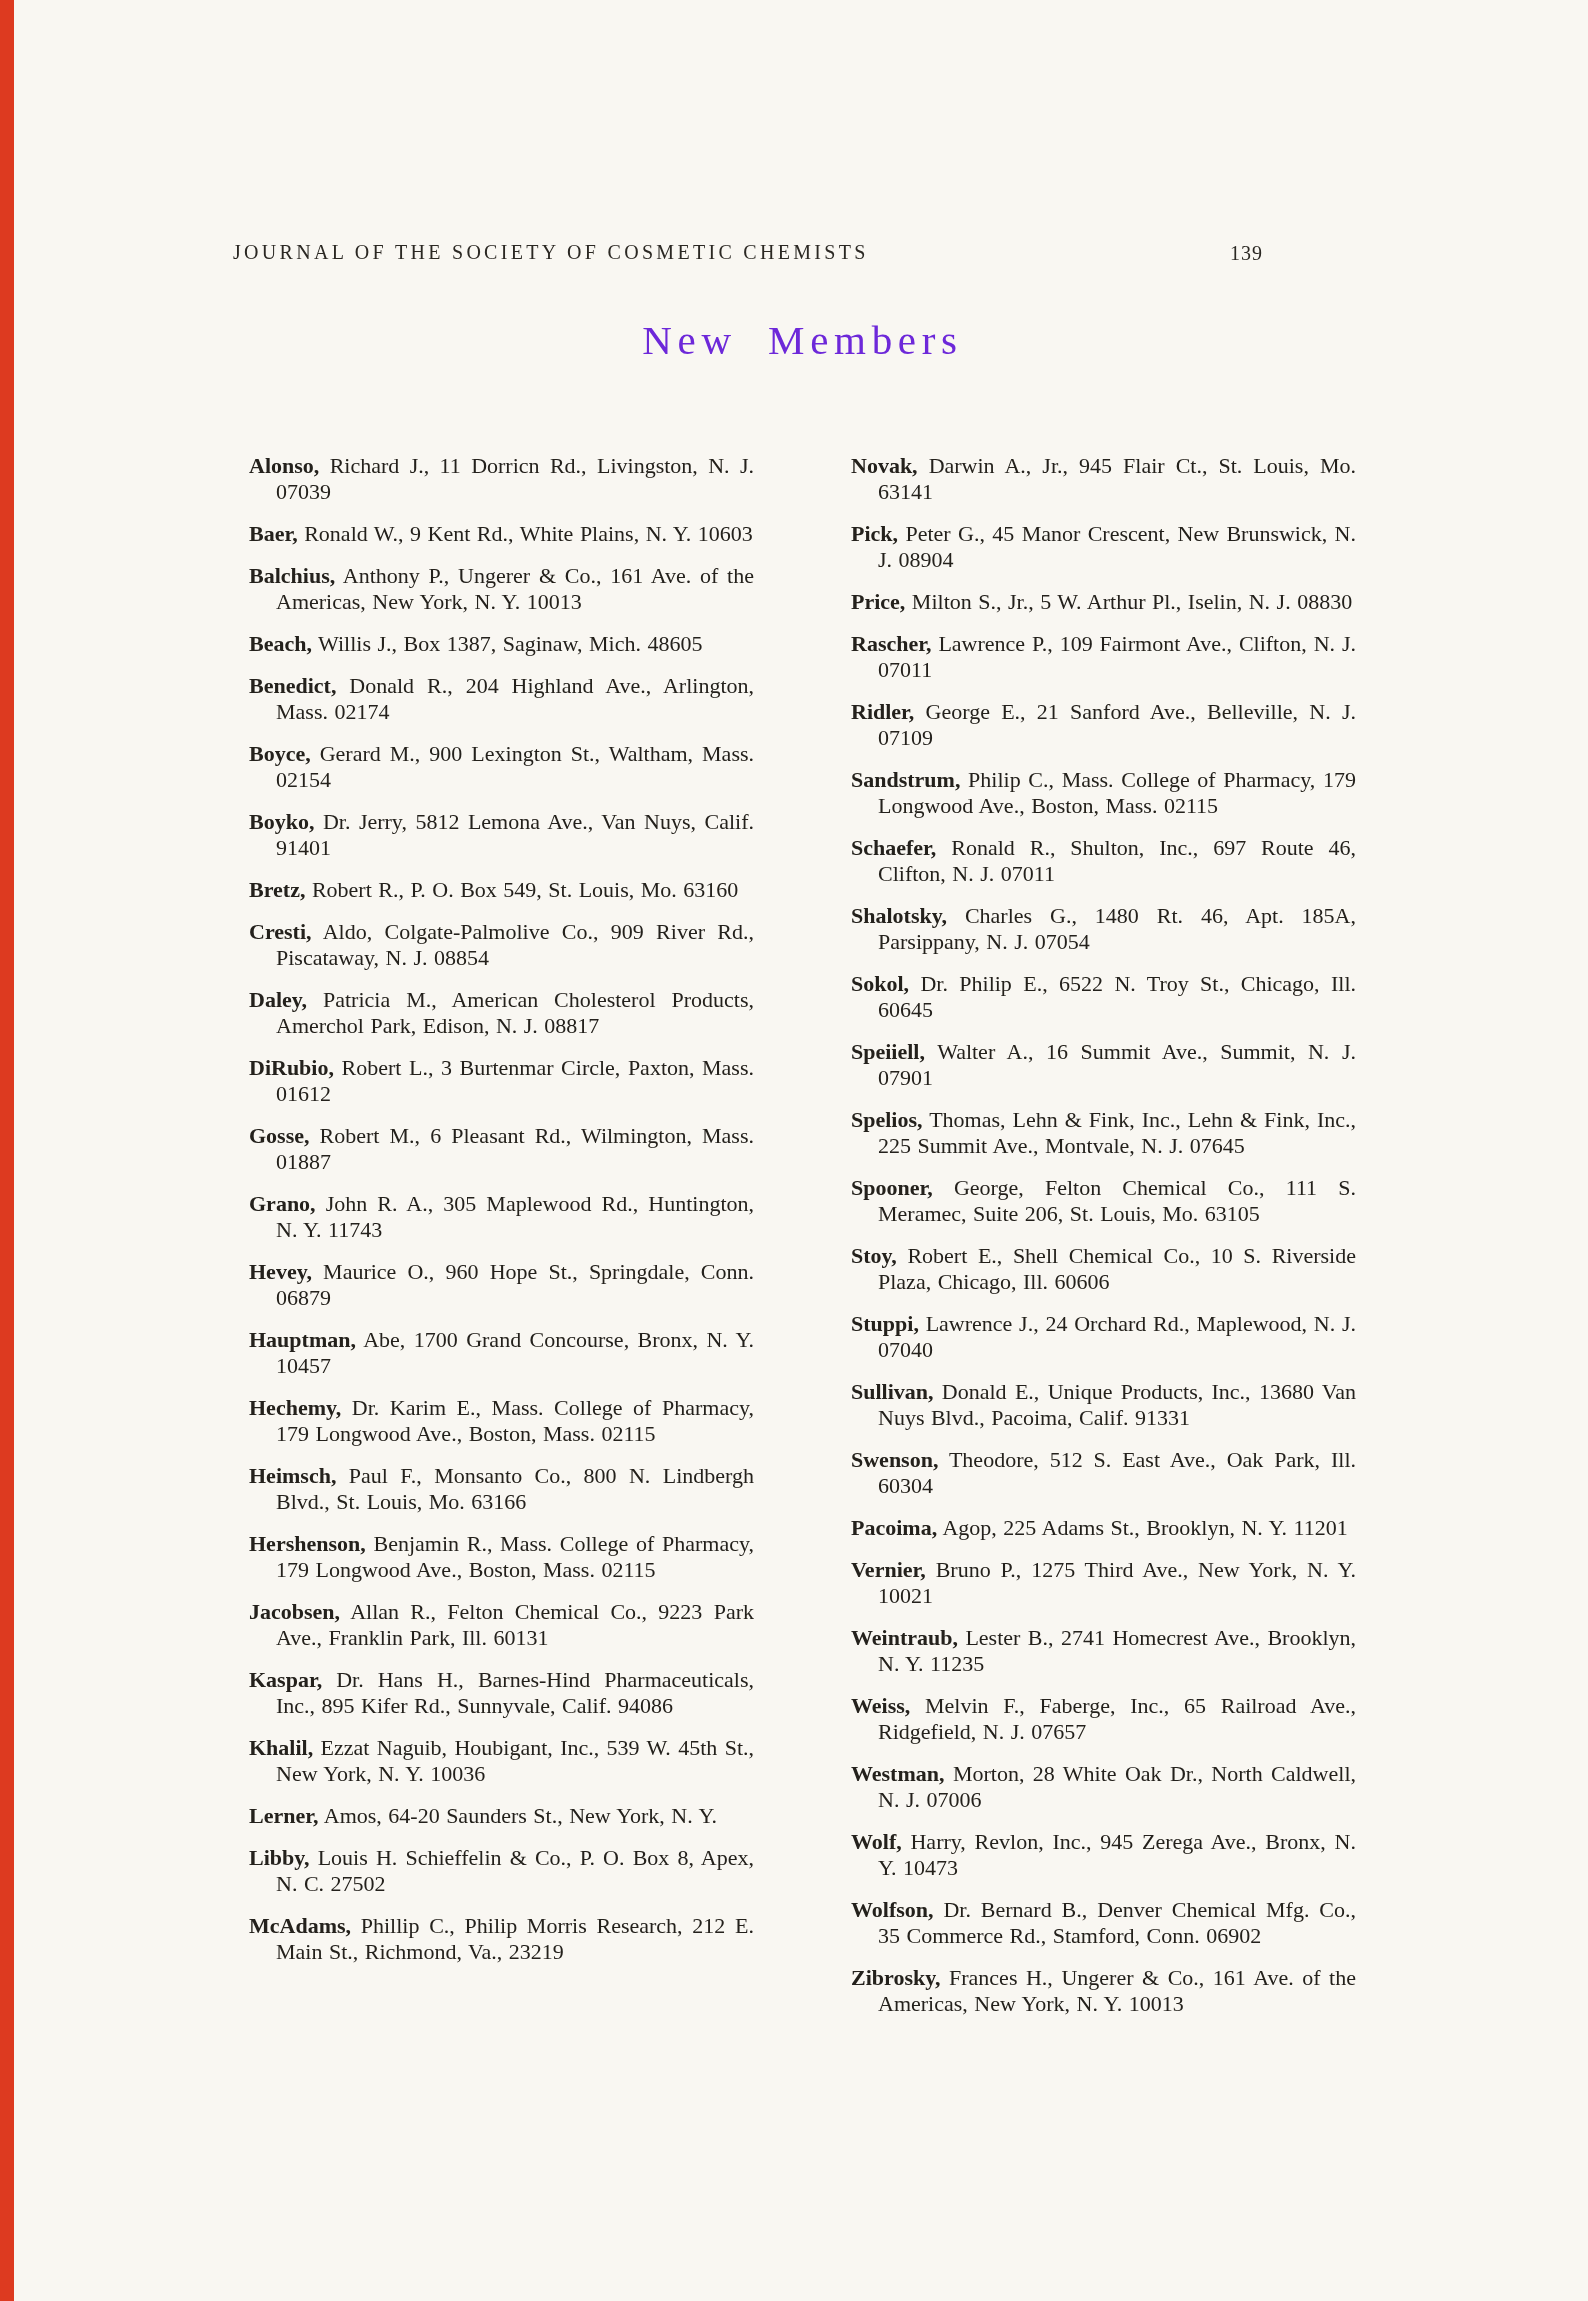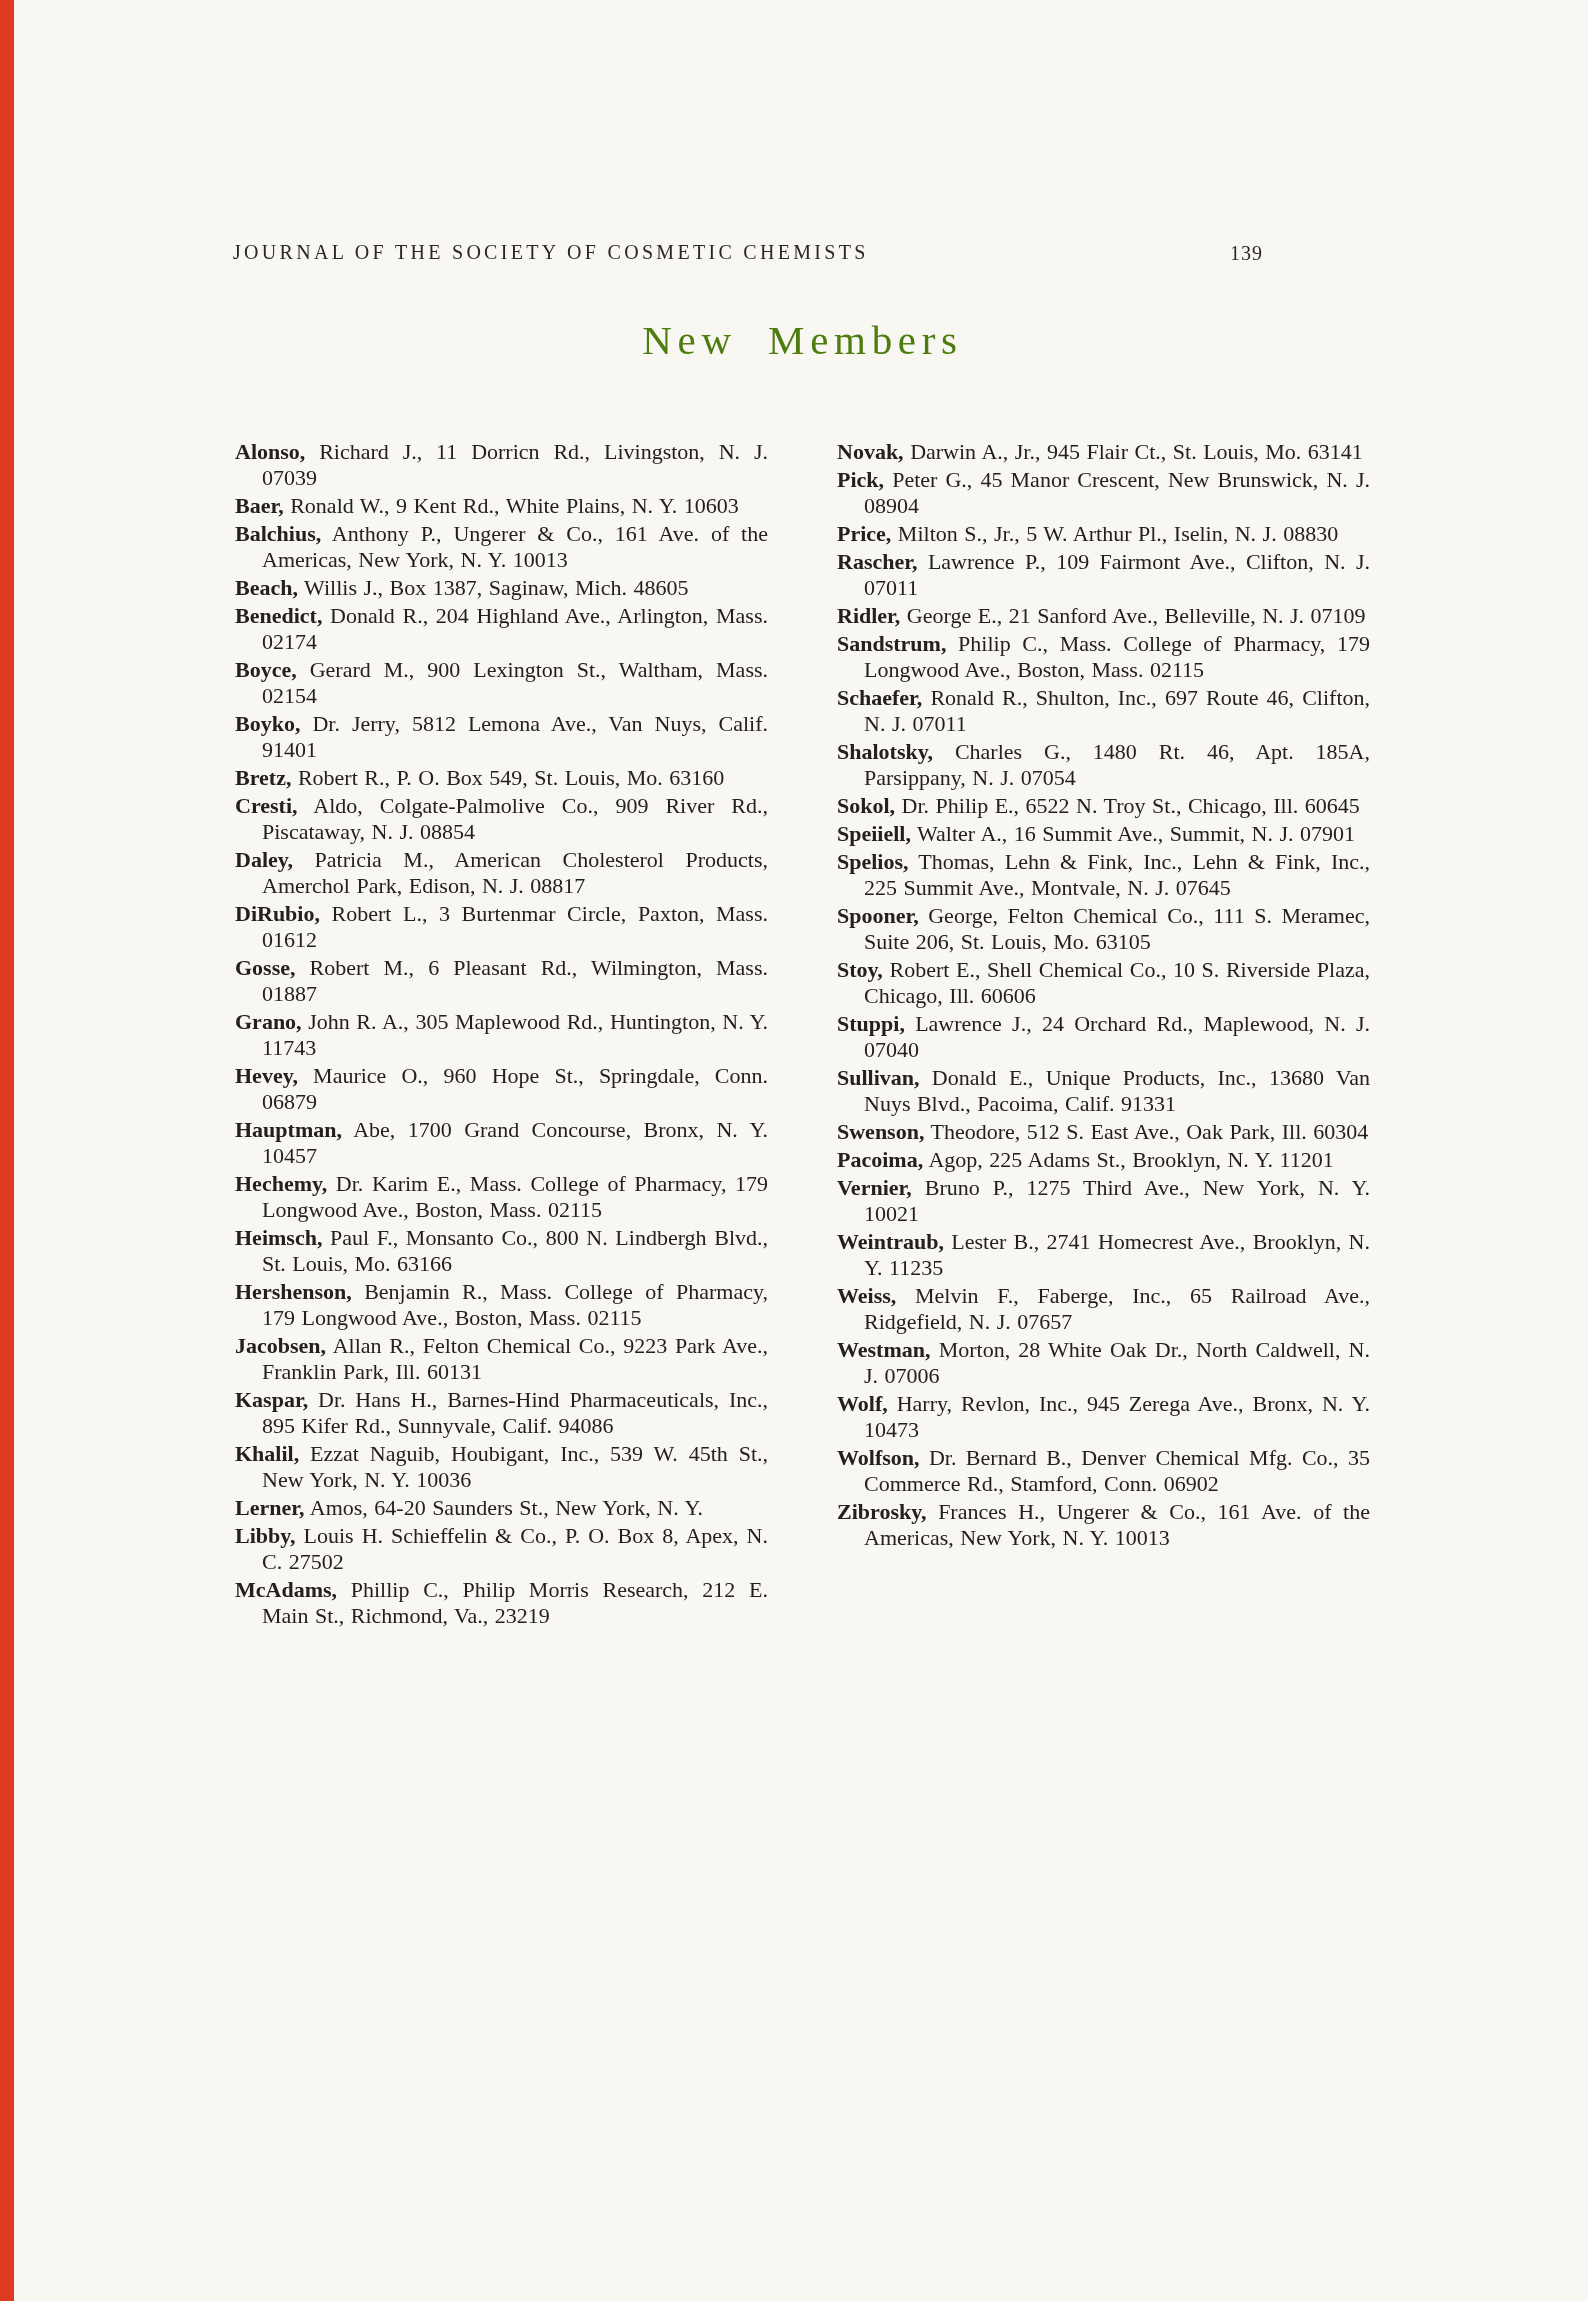--- a/index.html
+++ b/index.html
@@ -39,32 +39,32 @@
     right:109px;top:1px;
     letter-spacing:1px;
   }
   .title{
     margin:52px 0 0 0;
     text-align:center;
     font-weight:400;
     font-size:41px;
     letter-spacing:5.7px;
     word-spacing:15.3px;
-    color:#4d7c0f;
+    color:#6d28d9;
   }
   .columns{
     margin-top:73px;
     display:flex;
     gap:65px;
   }
   .col{
     width:537px;
   }
   .entry{
-    margin:2px;
+    margin:16px;
     padding-left:27px;
     text-indent:-27px;
     text-align:justify;
     font-size:22px;
     line-height:26px;
     word-spacing:1px;
   }
   .surname{
     font-weight:700;
   }

